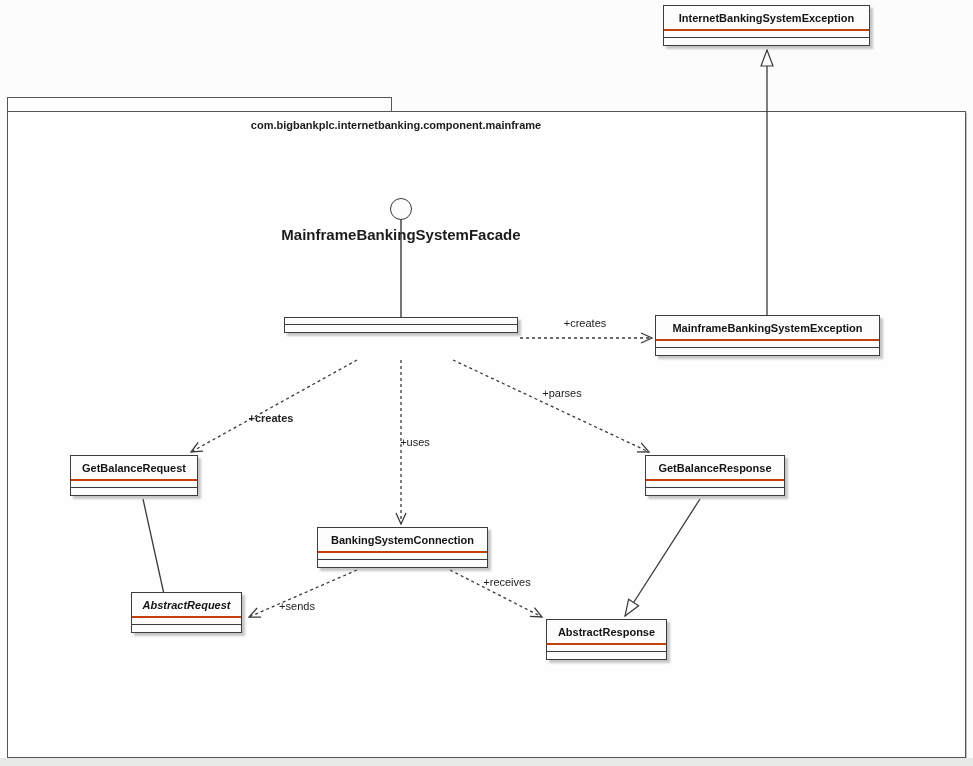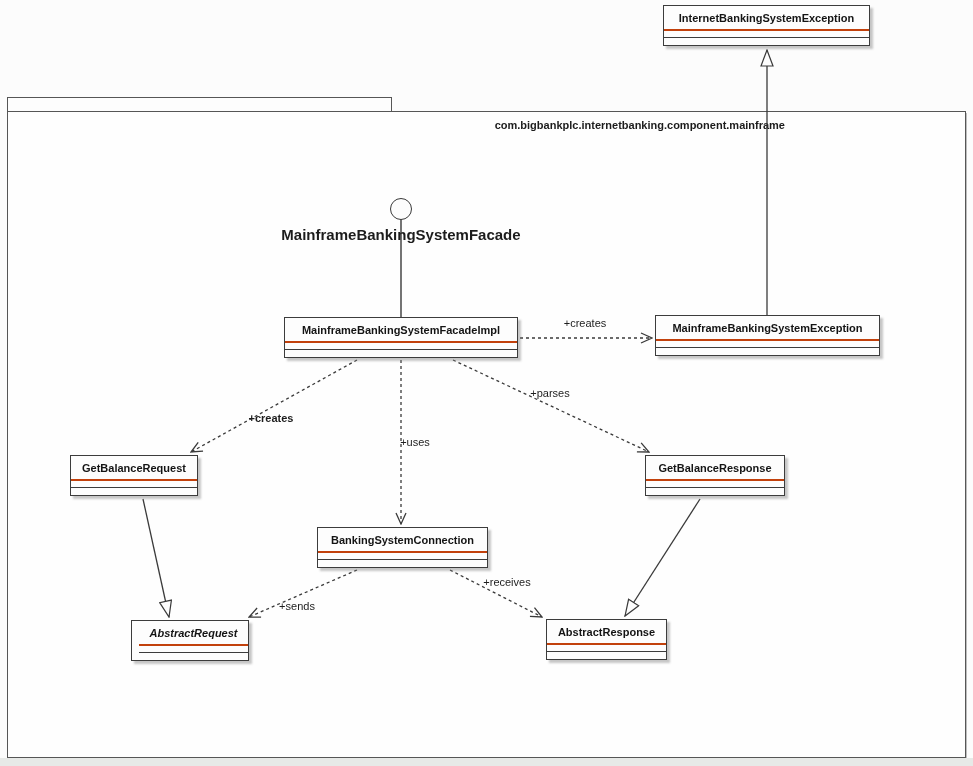--- a/index.html
+++ b/index.html
@@ -13,21 +13,21 @@
     position:absolute; left:7px; top:97px; width:383px; height:14px;
     background:#fdfdfd; border:1px solid #565656;
   }
   .pkg-body {
     position:absolute; left:7px; top:111px; width:957px; height:645px;
     background:#fefefe; border:1px solid #565656;
     box-shadow:1px 2px 0 rgba(0,0,0,0.25);
   }
   .pkg-label {
     position:absolute; left:7px; top:119px; width:778px;
-    text-align:right; font-size:11px; font-weight:bold; color:#1c1c1c;
+    text-align:center; font-size:11px; font-weight:bold; color:#1c1c1c;
   }
   .footer-strip {
     position:absolute; left:0; top:758px; width:973px; height:8px;
     background:#e7e9e7;
   }
   
   svg.wires { position:absolute; left:0; top:0; z-index:2; }
   
   .uml-class {
     position:absolute; z-index:3; background:#fdfdfd;
@@ -54,31 +54,31 @@
     white-space:nowrap;
   }
   
   .rel-label {
     position:absolute; z-index:4; font-size:11px; color:#1d1d1d;
     white-space:nowrap; text-align:center; width:70px;
   }
   .lbl-throws   { left:550px; top:317px; }
   .lbl-creates  { left:236px; top:412px;font-weight:bold; }
   .lbl-uses     { left:380px; top:436px; }
-  .lbl-parses   { left:515px; top:387px; }
+  .lbl-parses   { left:527px; top:387px; }
   .lbl-sends    { left:262px; top:600px; }
   .lbl-receives { left:472px; top:576px;text-align:center; }
   
   .pos-internet-exception   { left:663px; top:5px;   width:205px; }
   .pos-facade-impl          { left:284px; top:317px; width:232px; }
   .pos-mainframe-exception  { left:655px; top:315px; width:223px; }
   .pos-get-balance-request  { left:70px;  top:455px; width:126px; }
   .pos-get-balance-response { left:645px; top:455px; width:138px; }
   .pos-banking-connection   { left:317px; top:527px; width:169px; }
-  .pos-abstract-request     { left:131px; top:620px; width:109px;padding-left:7px; }
+  .pos-abstract-request     { left:131px; top:592px; width:109px; }
   .pos-abstract-response    { left:546px; top:619px; width:119px; }
 </style>
 </head>
 <body>
 
 <div class="stage">
 
   <div class="pkg-tab"></div>
   <div class="pkg-body"></div>
   <div class="pkg-label">com.bigbankplc.internetbanking.component.mainframe</div>
@@ -118,21 +118,20 @@
   <div class="lollipop-circle"></div>
   <div class="iface-label">MainframeBankingSystemFacade</div>
 
   <div class="uml-class pos-internet-exception">
     <div class="uml-name">InternetBankingSystemException</div>
     <div class="uml-attrs"></div>
     <div class="uml-ops"></div>
   </div>
 
   <div class="uml-class pos-facade-impl">
-    <div class="uml-name">MainframeBankingSystemFacadeImpl</div>
     <div class="uml-attrs"></div>
     <div class="uml-ops"></div>
   </div>
 
   <div class="uml-class pos-get-balance-request">
     <div class="uml-name">GetBalanceRequest</div>
     <div class="uml-attrs"></div>
     <div class="uml-ops"></div>
   </div>
 

